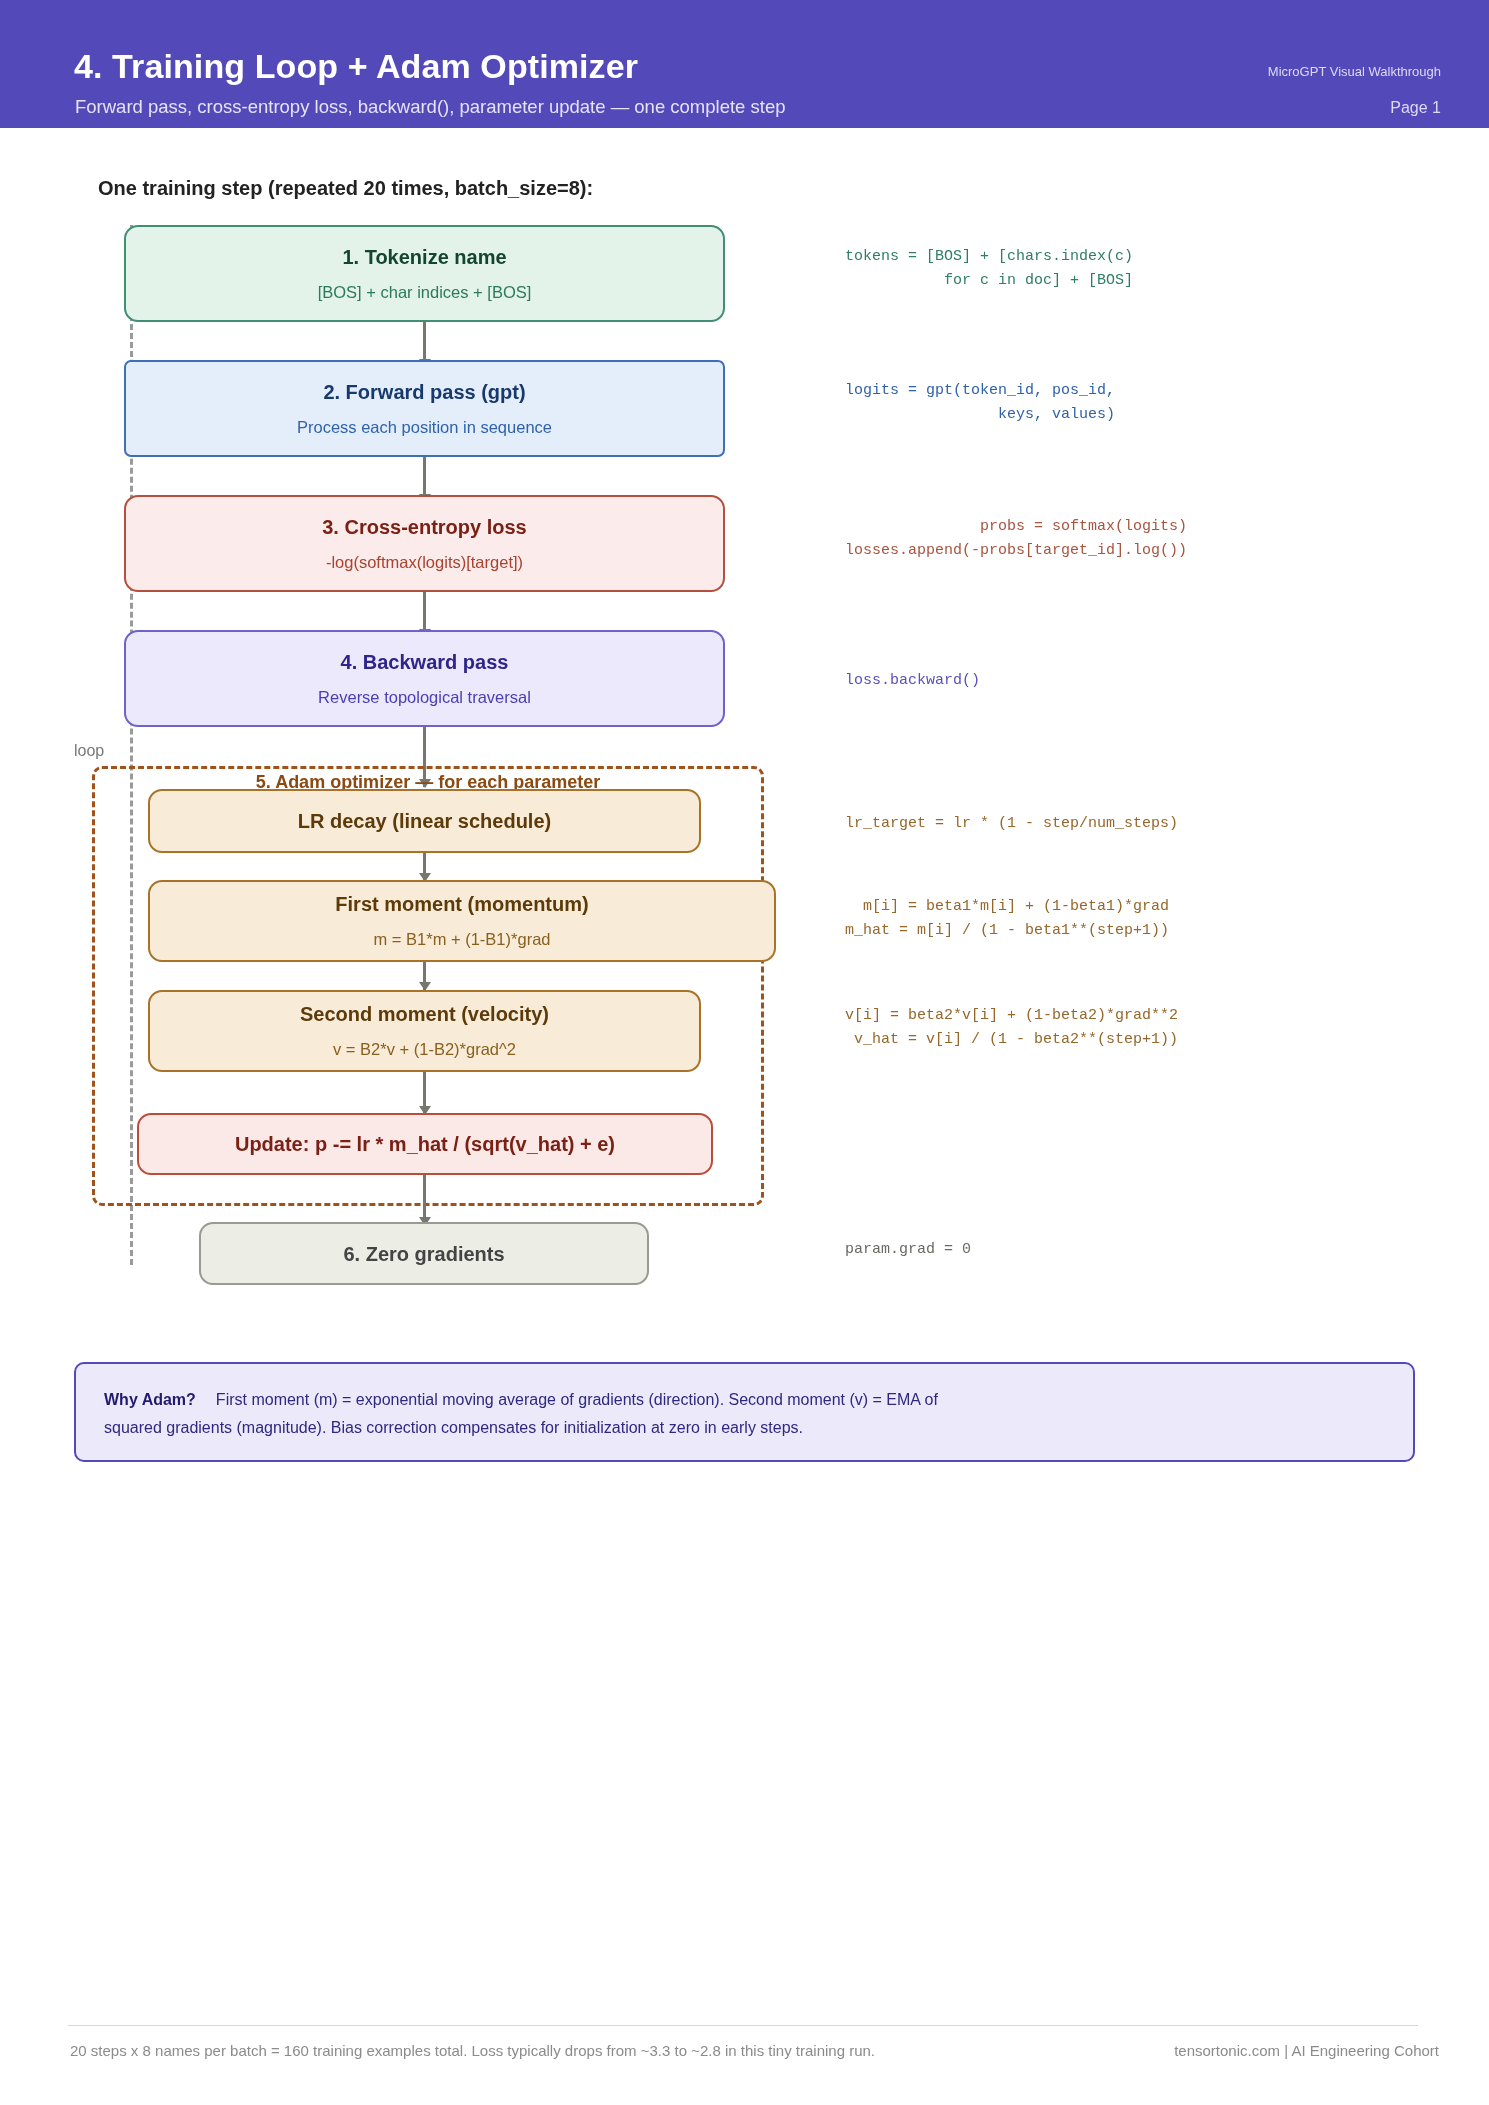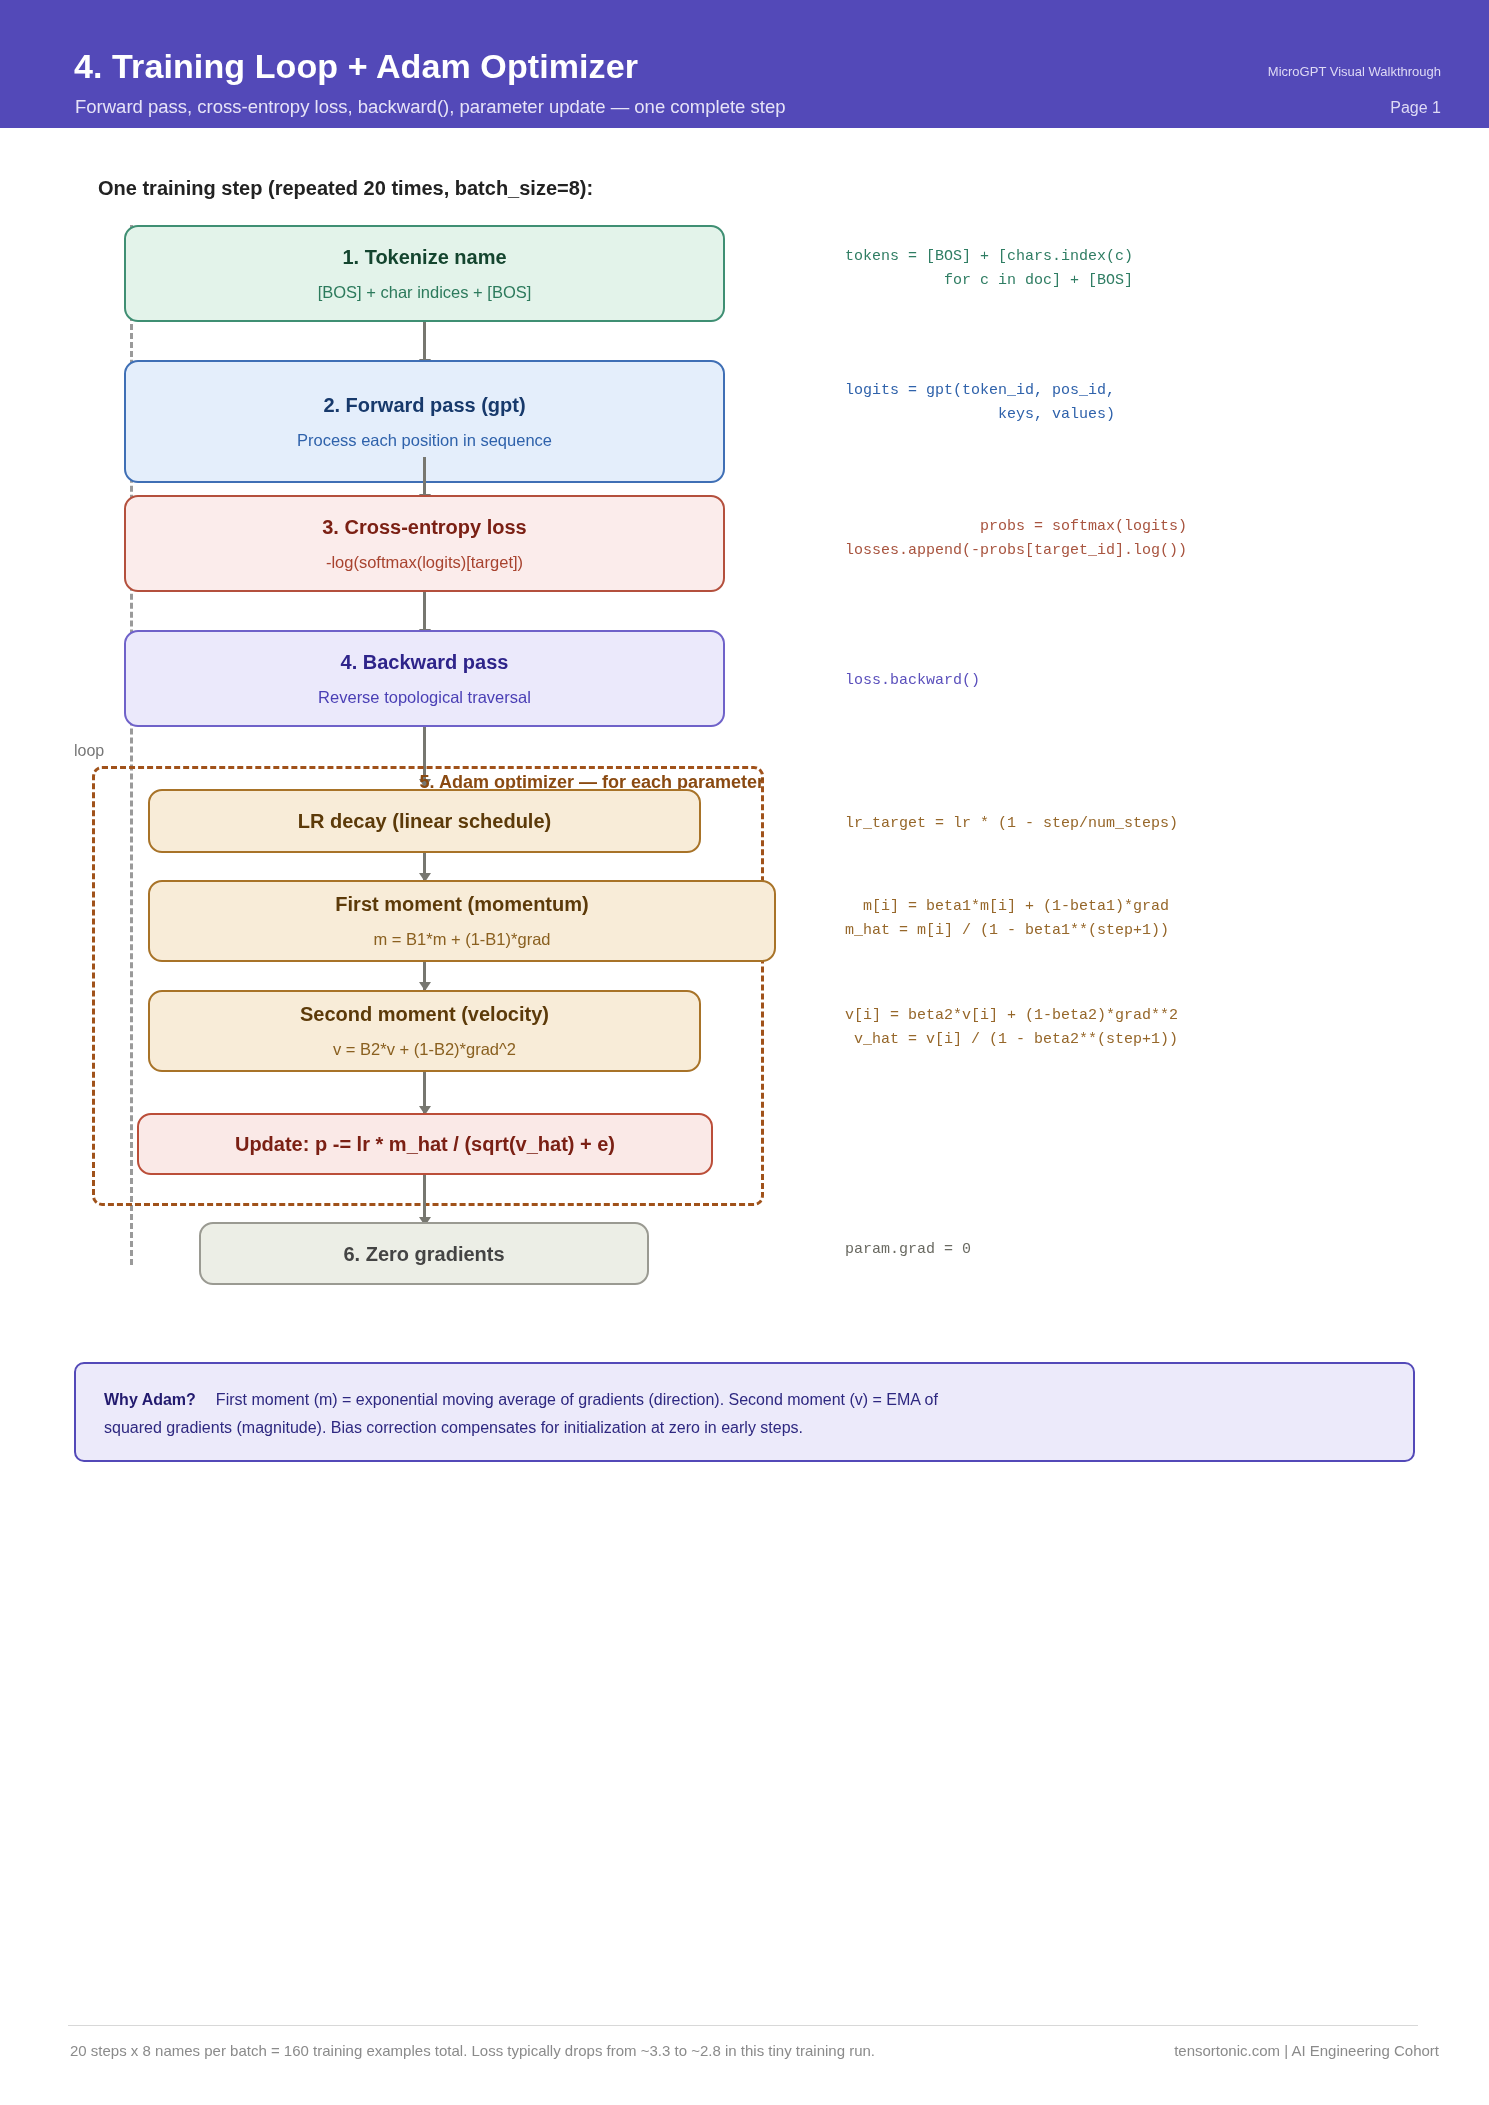--- a/index.html
+++ b/index.html
@@ -137,21 +137,21 @@
     position: absolute;
     border: 3px dashed #a0521a;
     border-radius: 10px;
   }
   .adam-group-label {
     position: absolute;
     font-size: 18px;
     font-weight: bold;
     color: #8a4a12;
     white-space: nowrap;
-    text-align: right;
+    text-align: center;
   }
   .loop-tag {
     position: absolute;
     font-size: 16px;
     color: #777777;
     white-space: nowrap;
     text-align: center;
   }
 
   
@@ -217,21 +217,21 @@
 
 <div class="loopline" style="left:130px; top:225px; height:1040px;"></div>
 <div class="loop-tag" style="left:74px; top:742px;">loop</div>
 
 <div class="fbox c-green" style="left:124px; top:225px; width:601px; height:97px;">
   <div class="t">1. Tokenize name</div>
   <div class="s">[BOS] + char indices + [BOS]</div>
 </div>
 <div class="arrow" style="left:423px; top:322px; height:45px;"></div>
 
-<div class="fbox c-blue" style="left:124px; top:360px; width:601px; height:123px;">
+<div class="fbox c-blue" style="left:124px; top:360px; width:601px; height:97px;border-radius:7px;">
   <div class="t">2. Forward pass (gpt)</div>
   <div class="s">Process each position in sequence</div>
 </div>
 <div class="arrow" style="left:423px; top:457px; height:45px;"></div>
 
 <div class="fbox c-red" style="left:124px; top:495px; width:601px; height:97px;">
   <div class="t">3. Cross-entropy loss</div>
   <div class="s">-log(softmax(logits)[target])</div>
 </div>
 <div class="arrow" style="left:423px; top:592px; height:45px;"></div>

